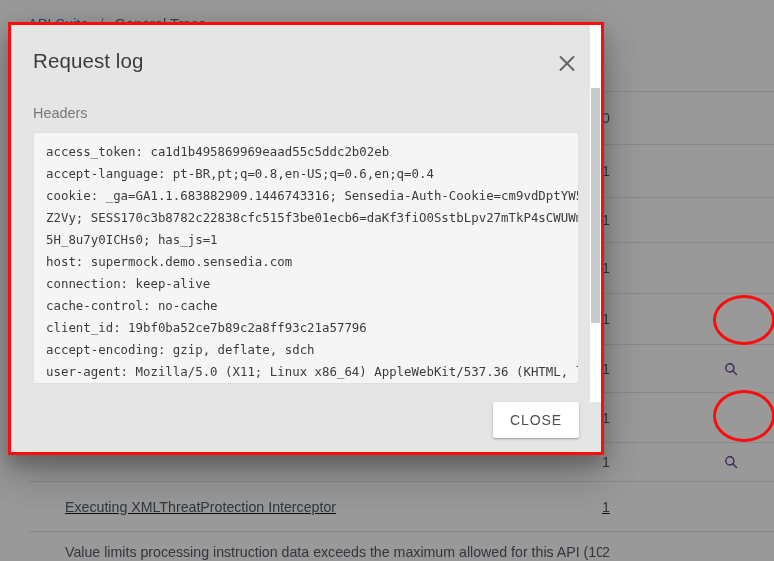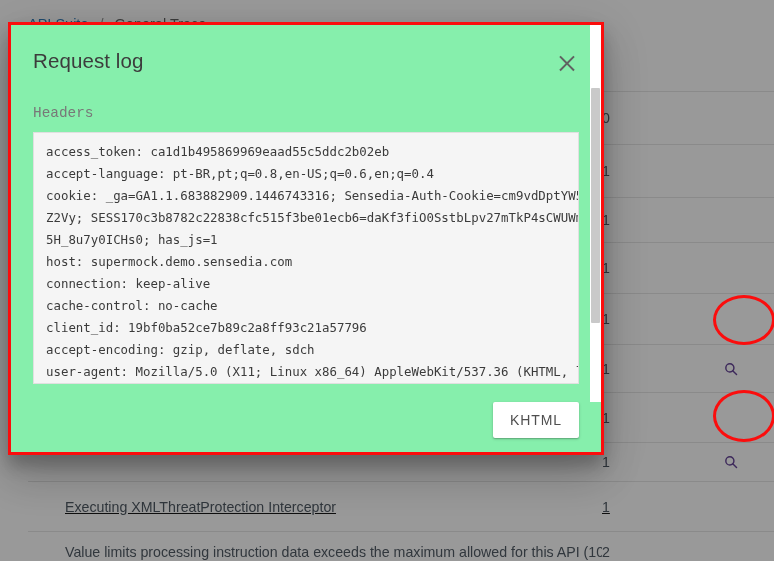--- a/index.html
+++ b/index.html
@@ -93,21 +93,21 @@
     background: rgba(33, 33, 33, 0.46);
   }
 
   
   #dialog {
     position: absolute;
     left: 8px;
     top: 22px;
     width: 596px;
     height: 433px;
-    background: #86efac;
+    background: #e5e5e5;
     border: 3px solid #fb0d0d;
     box-sizing: border-box;
     box-shadow: 0 11px 15px rgba(0,0,0,.20), 0 9px 46px rgba(0,0,0,.12), 0 24px 38px rgba(0,0,0,.14);
     display: flex;
     flex-direction: column;
     overflow: hidden;
   }
   #dialog-scrollarea {
     flex: 1;
     overflow: hidden;
@@ -129,21 +129,20 @@
     width: 24px;
     height: 24px;
     margin-top: 1px;
     cursor: pointer;
     flex: none;
   }
   #headers-label {
     padding: 31px 22px 0 22px;
     font-size: 14.4px;
     color: #787878;
-    font-family: Liberation Mono, monospace;
   }
   #log-box {
     margin: 11px 22px 0 22px;
     border: 1px solid #e0e0e0;
     background: #f5f5f5;
     height: 252px;
     box-sizing: border-box;
     overflow: hidden;
     padding: 8px 0 0 12px;
   }
@@ -312,19 +311,19 @@
 user-agent: Mozilla/5.0 (X11; Linux x86_64) AppleWebKit/537.36 (KHTML, li</pre>
     </div>
 
     <div id="dlg-scrollbar-track">
       <div id="dlg-scrollbar-thumb"></div>
     </div>
 
   </div>
 
   <div id="dialog-footer">
-    <button id="close-button">KHTML</button>
+    <button id="close-button">CLOSE</button>
   </div>
 
 </div>
 
 <div class="annot-ellipse" style="left: 713px; top: 295px; width: 62px; height: 50px; border-color: rgb(251, 13, 13);"></div>
 <div class="annot-ellipse" style="left: 713px; top: 390px; width: 62px; height: 52px; border-color: rgb(251, 13, 13);"></div>
 
 </body></html>

